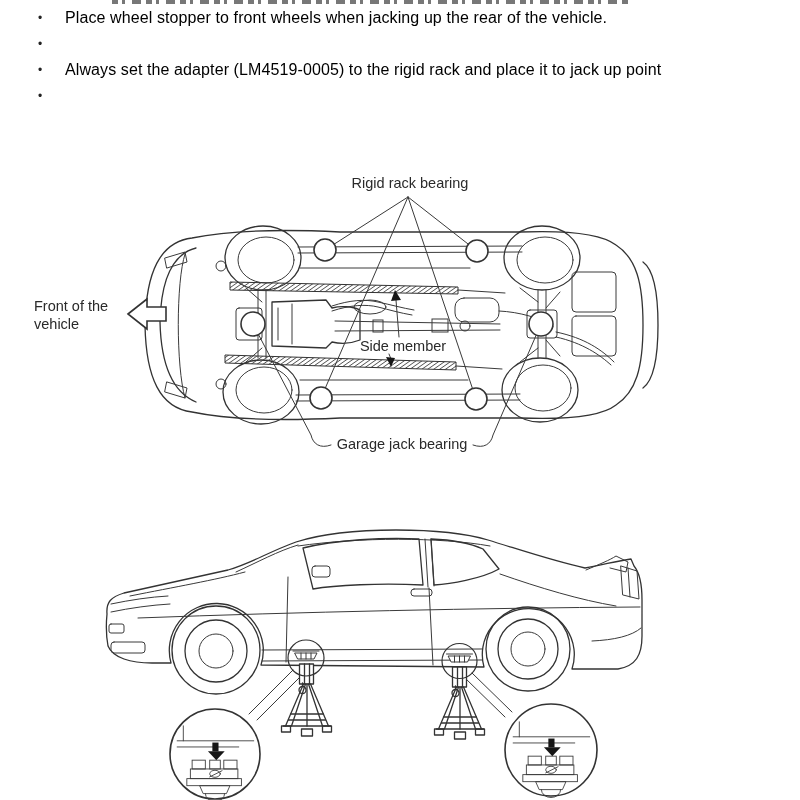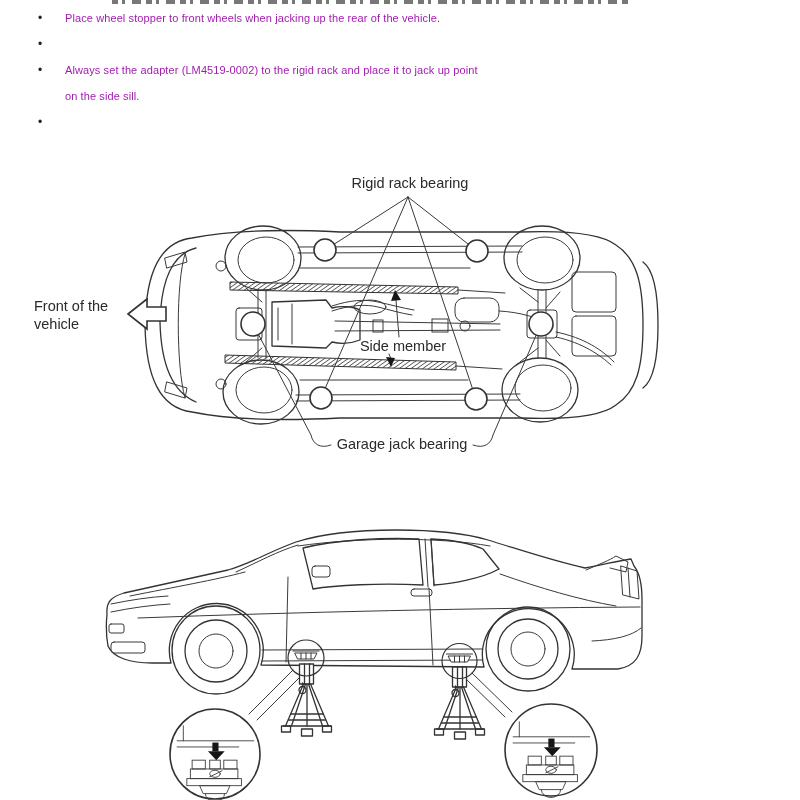--- a/index.html
+++ b/index.html
@@ -9,21 +9,21 @@
 
   
   .remnant{position:absolute;left:112px;top:0;width:516px;height:4px;opacity:.75;
     background:repeating-linear-gradient(90deg,#4a4a4a 0 6px,transparent 6px 10px,
                #4a4a4a 10px 13px,transparent 13px 20px,#4a4a4a 20px 29px,transparent 29px 34px);}
 
   
   .bullets{position:absolute;left:0;top:5px;width:760px;}
   .b-row{display:flex;line-height:26px;}
   .b-dot{width:27px;margin-left:38px;font-size:12px;color:#222;flex:none;}
-  .b-text{font-size:11px;letter-spacing:.1px;white-space:nowrap;color:#a21caf;}
+  .b-text{font-size:16px;letter-spacing:.1px;white-space:nowrap;color:#000000;}
 
   svg{position:absolute;left:0;}
   svg text{font-family:"Liberation Sans",sans-serif;font-size:14.5px;fill:#2a2a2a;}
   .ln{stroke:#333;fill:none;stroke-width:1.3;stroke-linecap:round;stroke-linejoin:round;}
   .thin{stroke:#3a3a3a;fill:none;stroke-width:1;stroke-linecap:round;}
   .wh{fill:#fff;stroke:#333;stroke-width:1.6;}
   .blk{fill:#161616;stroke:none;}
 </style>
 </head>
 <body>
@@ -35,25 +35,21 @@
   <div class="bullets">
     <div class="b-row">
       <span class="b-dot">•</span>
       <span class="b-text">Place wheel stopper to front wheels when jacking up the rear of the vehicle.</span>
     </div>
     <div class="b-row">
       <span class="b-dot">•</span>
     </div>
     <div class="b-row">
       <span class="b-dot">•</span>
-      <span class="b-text">Always set the adapter (LM4519-0002) to the rigid rack and place it to jack up point</span>
-    </div>
-    <div class="b-row">
-      <span class="b-dot"></span>
-      <span class="b-text">on the side sill.</span>
+      <span class="b-text">Always set the adapter (LM4519-0005) to the rigid rack and place it to jack up point</span>
     </div>
     <div class="b-row">
       <span class="b-dot">•</span>
     </div>
   </div>
 
   <svg style="top:160px" width="800" height="305" viewBox="0 160 800 305">
     <defs>
       <pattern id="hatch" width="3.4" height="3.4" patternUnits="userSpaceOnUse" patternTransform="rotate(55)">
         <line x1="0" y1="0" x2="0" y2="3.4" stroke="#3c3c3c" stroke-width="1.5"></line>

